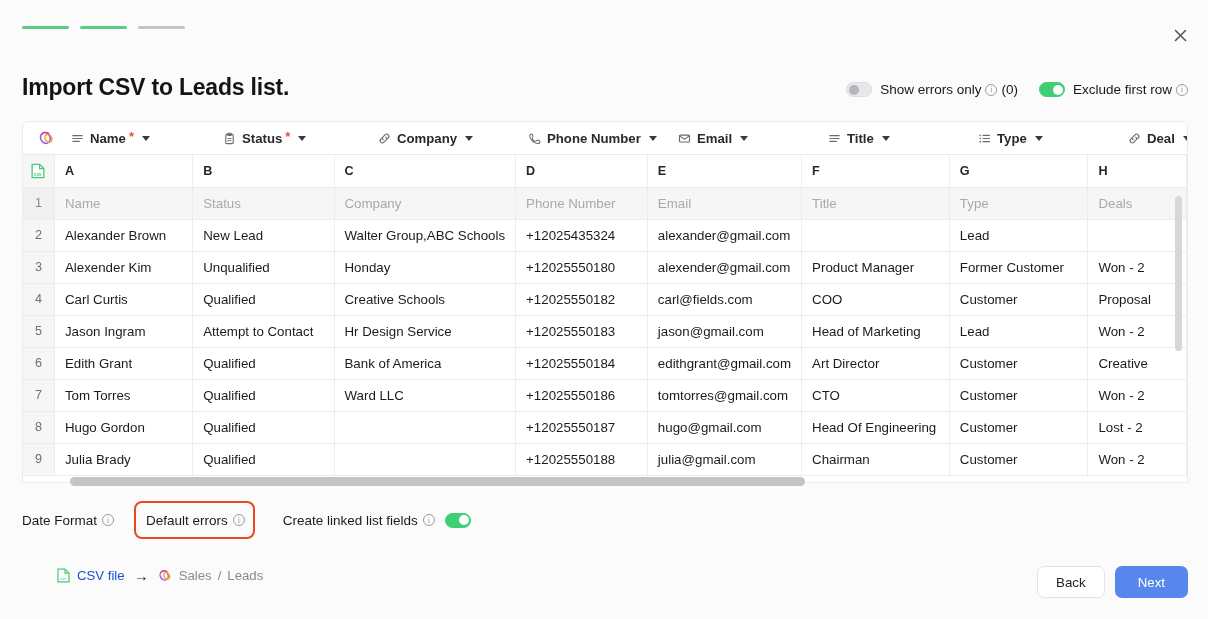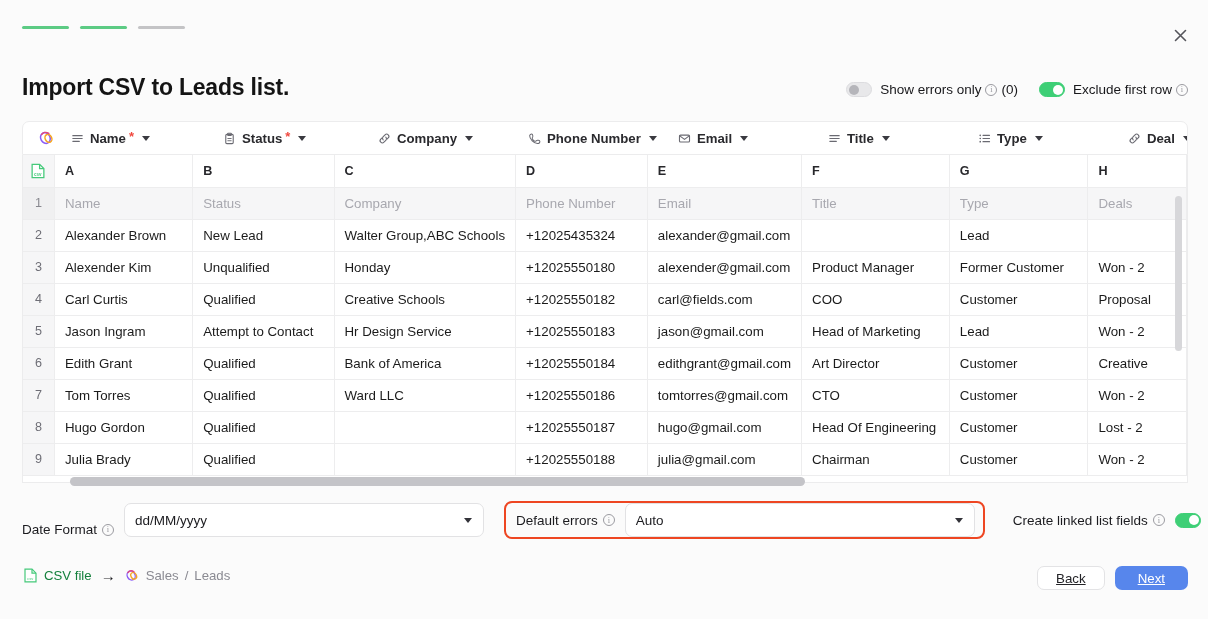--- a/index.html
+++ b/index.html
@@ -140,30 +140,29 @@
     display: flex; align-items: center; gap: 10px;
     padding: 3px 8px 3px 10px; height: 38px;
   }
 
   
   .breadcrumb {
     position: absolute; left: 24px; top: 568px;
     display: flex; align-items: center; gap: 9px;
     font-size: 13.2px;
   }
-  .bc-csv { display: inline-flex; align-items: center; gap: 7px; color: #15803d; font-weight: normal; }
+  .bc-csv { display: inline-flex; align-items: center; gap: 7px; color: #1d4ed8; font-weight: normal; margin-left: 33px; }
   .bc-arrow { color: #1b1b1f; font-size: 15px; line-height: 1; }
   .bc-path { display: inline-flex; align-items: center; gap: 6px; color: #8a8a92; }
   .footer-btns { position: absolute; right: 20px; top: 566px; display: flex; gap: 10px; }
   .btn {
-    height: 24px; border-radius: 7px; font-size: 13.3px;
+    height: 32px; border-radius: 7px; font-size: 13.3px;
     display: inline-flex; align-items: center; justify-content: center;
     padding: 0 18px; cursor: pointer; border: 1px solid transparent;
     font-family: "Liberation Sans", sans-serif;
-    text-decoration: underline;
   }
   .btn-back { background: #ffffff; border-color: #e3e3e5; color: #232327; }
   .btn-next { background: #5786ec; color: #ffffff; font-weight: normal; padding: 0 22px; }
 </style>
 </head>
 <body>
 
 <div class="progress">
   <div class="seg done"></div>
   <div class="seg done"></div>
@@ -421,35 +420,27 @@
 <div class="hscroll"></div>
 <div class="vscroll"></div>
 
 <div class="options-row">
 
   <div style="display:flex;align-items:flex-end;gap:10px;">
     <span class="field-label">
       <span>Date Format</span>
       <i class="info-i">i</i>
     </span>
-    <div class="select-box" style="width:360px;">
-      <span>dd/MM/yyyy</span>
-      <span class="sel-caret"></span>
-    </div>
   </div>
 
   <div class="highlight-box" style="margin-left:20px;">
     <span class="field-label">
       <span>Default errors</span>
       <i class="info-i">i</i>
     </span>
-    <div class="select-box" style="width:350px;">
-      <span>Auto</span>
-      <span class="sel-caret"></span>
-    </div>
   </div>
 
   <div class="toggle-group" style="margin-left:28px;">
     <span class="field-label">
       <span>Create linked list fields</span>
       <i class="info-i">i</i>
     </span>
     <div class="switch on" style="margin-left:2px;">
         <div class="knob"></div>
       </div>

